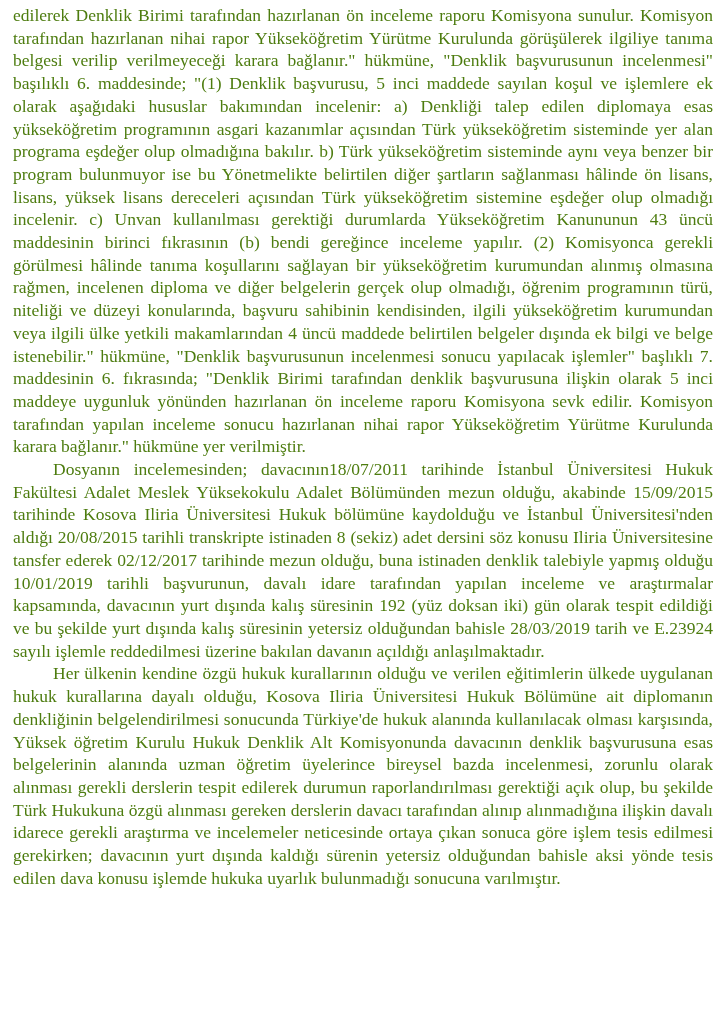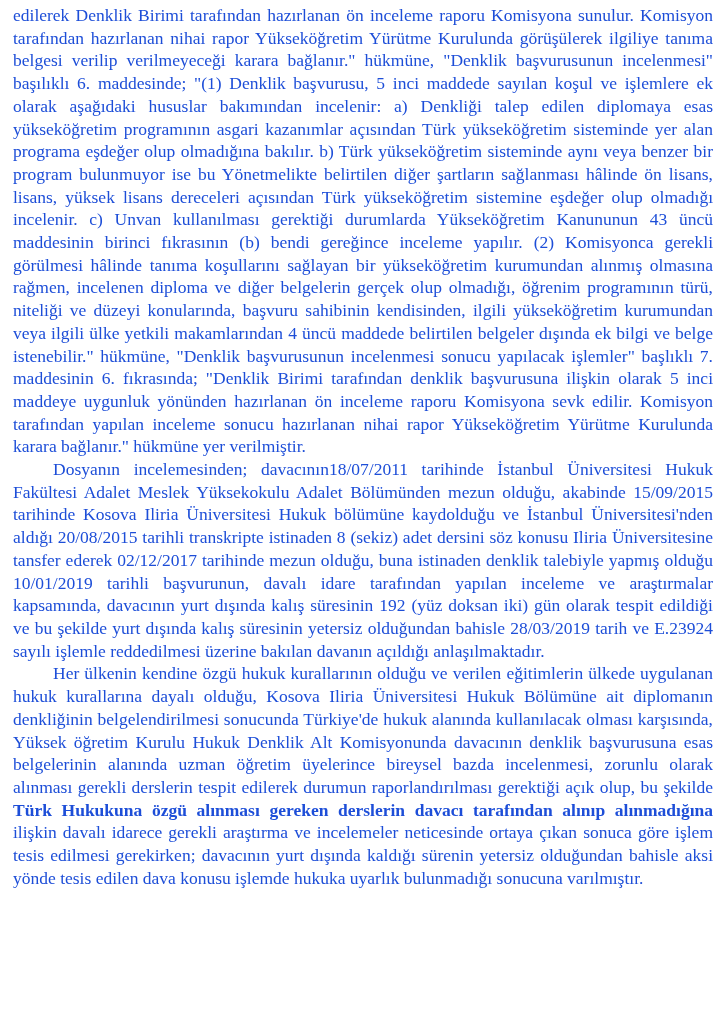--- a/index.html
+++ b/index.html
@@ -11,35 +11,35 @@
     position: relative;
     width: 727px;
     height: 1024px;
     background: #ffffff;
     overflow: hidden;
     box-sizing: border-box;
     padding: 4px 14px 0 13px;
     font-family: "Liberation Serif", "DejaVu Serif", serif;
     font-size: 17.5px;
     line-height: 22.7px;
-    color: #1d4ed8;
+    color: #4d7c0f;
     text-align: justify;
     text-justify: inter-word;
     -webkit-font-smoothing: antialiased;
   }
   .para {
     margin: 0;
     padding: 0;
     text-align: justify;
   }
   .para.indent {
     text-indent: 40px;
   }
   .bold {
-    font-weight: bold;
+    font-weight: normal;
   }
 </style>
 </head>
 <body>
 
 <div class="page">
 
   <p class="para"><span>edilerek Denklik Birimi tarafından hazırlanan ön inceleme raporu Komisyona sunulur. Komisyon tarafından hazırlanan nihai rapor Yükseköğretim Yürütme Kurulunda görüşülerek ilgiliye tanıma belgesi verilip verilmeyeceği karara bağlanır." hükmüne, "Denklik başvurusunun incelenmesi" başılıklı 6. maddesinde; "(1) Denklik başvurusu, 5 inci maddede sayılan koşul ve işlemlere ek olarak aşağıdaki hususlar bakımından incelenir: a) Denkliği talep edilen diplomaya esas yükseköğretim programının asgari kazanımlar açısından Türk yükseköğretim sisteminde yer alan programa eşdeğer olup olmadığına bakılır. b) Türk yükseköğretim sisteminde aynı veya benzer bir program bulunmuyor ise bu Yönetmelikte belirtilen diğer şartların sağlanması hâlinde ön lisans, lisans, yüksek lisans dereceleri açısından Türk yükseköğretim sistemine eşdeğer olup olmadığı incelenir. c) Unvan kullanılması gerektiği durumlarda Yükseköğretim Kanununun 43 üncü maddesinin birinci fıkrasının (b) bendi gereğince inceleme yapılır. (2) Komisyonca gerekli görülmesi hâlinde tanıma koşullarını sağlayan bir yükseköğretim kurumundan alınmış olmasına rağmen, incelenen diploma ve diğer belgelerin gerçek olup olmadığı, öğrenim programının türü, niteliği ve düzeyi konularında, başvuru sahibinin kendisinden, ilgili yükseköğretim kurumundan veya ilgili ülke yetkili makamlarından 4 üncü maddede belirtilen belgeler dışında ek bilgi ve belge istenebilir." hükmüne, "Denklik başvurusunun incelenmesi sonucu yapılacak işlemler" başlıklı 7. maddesinin 6. fıkrasında; "Denklik Birimi tarafından denklik başvurusuna ilişkin olarak 5 inci maddeye uygunluk yönünden hazırlanan ön inceleme raporu Komisyona sevk edilir. Komisyon tarafından yapılan inceleme sonucu hazırlanan nihai rapor Yükseköğretim Yürütme Kurulunda karara bağlanır." hükmüne yer verilmiştir.</span></p>
 
   <p class="para indent"><span>Dosyanın incelemesinden; davacının18/07/2011 tarihinde İstanbul Üniversitesi Hukuk Fakültesi Adalet Meslek Yüksekokulu Adalet Bölümünden mezun olduğu, akabinde 15/09/2015 tarihinde Kosova Iliria Üniversitesi Hukuk bölümüne kaydolduğu ve İstanbul Üniversitesi'nden aldığı 20/08/2015 tarihli transkripte istinaden 8 (sekiz) adet dersini söz konusu Iliria Üniversitesine tansfer ederek 02/12/2017 tarihinde mezun olduğu, buna istinaden denklik talebiyle yapmış olduğu 10/01/2019 tarihli başvurunun, davalı idare tarafından yapılan inceleme ve araştırmalar kapsamında, davacının yurt dışında kalış süresinin 192 (yüz doksan iki) gün olarak tespit edildiği ve bu şekilde yurt dışında kalış süresinin yetersiz olduğundan bahisle 28/03/2019 tarih ve E.23924 sayılı işlemle reddedilmesi üzerine bakılan davanın açıldığı anlaşılmaktadır.</span></p>

